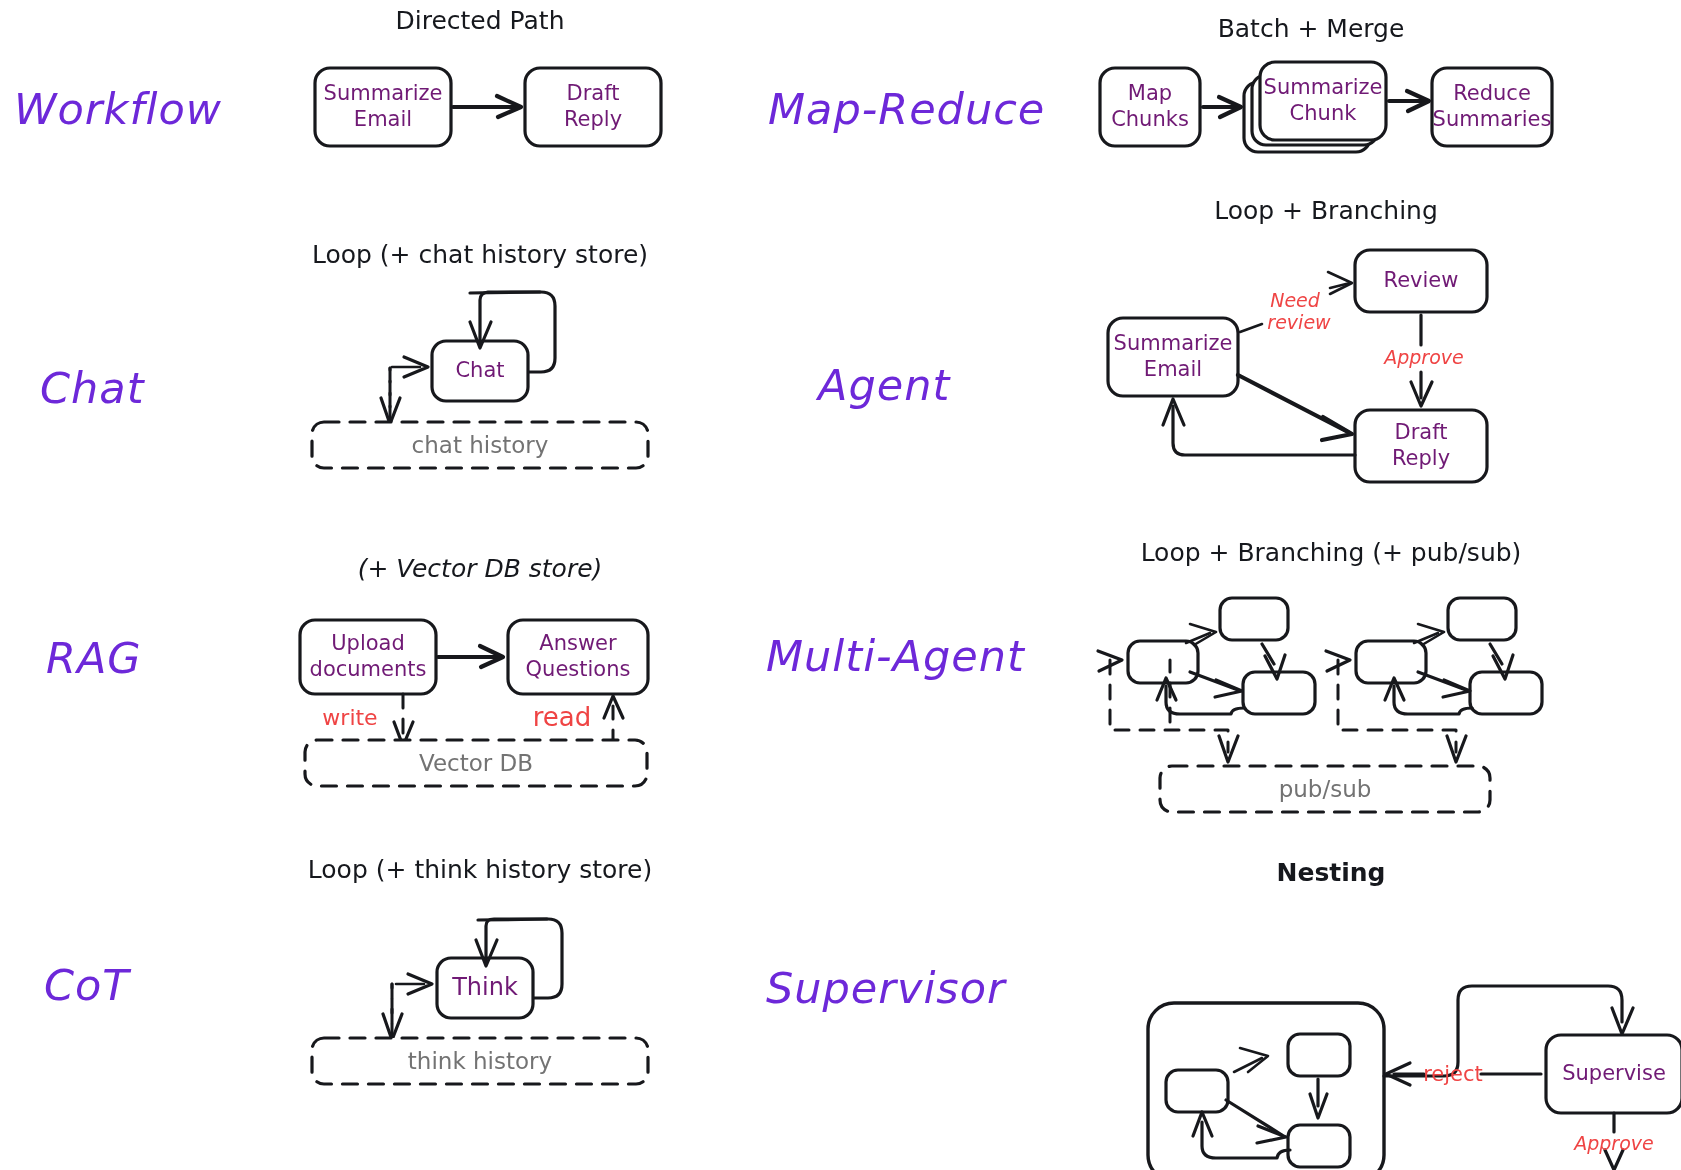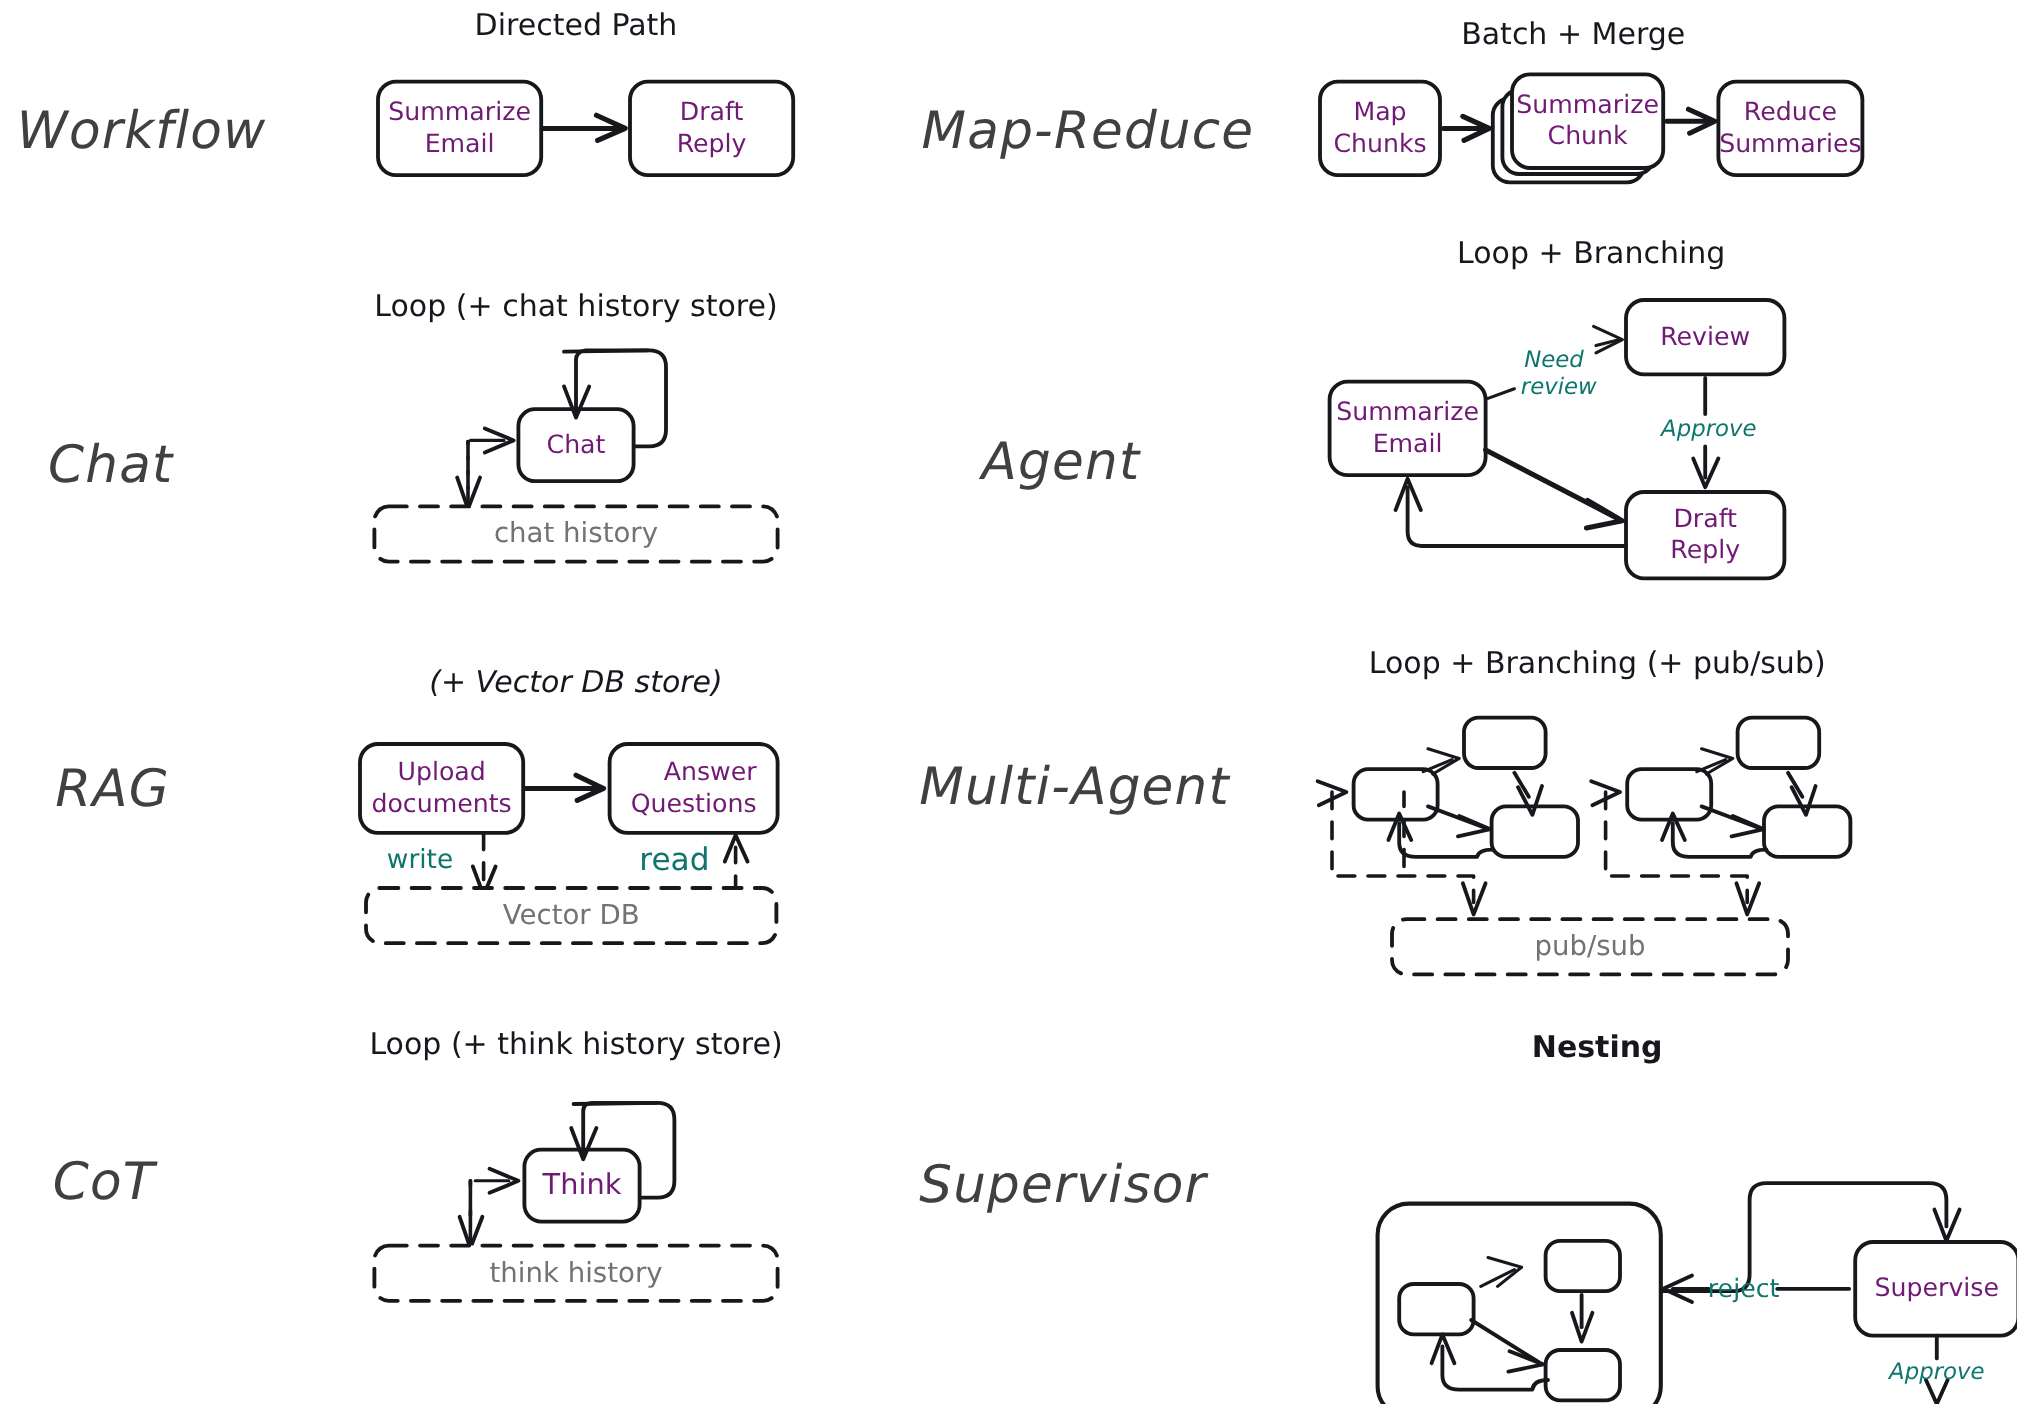--- a/index.html
+++ b/index.html
@@ -10,21 +10,21 @@
     color:#1a1a1a;
   }
   #canvas{position:absolute;inset:0;width:1681px;height:1170px;}
   .row-label{
     position:absolute;
     font-family:"DejaVu Sans", sans-serif;
     font-size:43px;
     font-style:italic;
     font-weight:500;
     letter-spacing:1px;
-    color:#404040;
+    color:#6d28d9;
     white-space:nowrap;
   }
   .caption{
     position:absolute;
     font-family:"DejaVu Sans", sans-serif;
     font-size:25px;
     color:#16181d;
     white-space:nowrap;
     transform:translateX(-50%);
   }
@@ -36,21 +36,21 @@
     color:#701a75;
     text-align:center;
     white-space:pre-line;
     transform:translate(-50%,-50%);
   }
   .edgelabel{
     position:absolute;
     font-family:"DejaVu Sans", sans-serif;
     font-size:19px;
     font-style:italic;
-    color:#0f766e;
+    color:#ef4444;
     white-space:nowrap;
     transform:translate(-50%,-50%);
   }
   .storelabel{
     position:absolute;
     font-family:"DejaVu Sans", sans-serif;
     font-size:23px;
     color:#737373;
     white-space:nowrap;
     transform:translate(-50%,-50%);
@@ -268,21 +268,21 @@
 Email</div>
 <div class="nodelabel" style="left:1421px;top:281px;">Review</div>
 <div class="nodelabel" style="left:1421px;top:446px;">Draft
 Reply</div>
 <div class="edgelabel" style="left:1295px;top:300px;">Need</div>
 <div class="edgelabel" style="left:1299px;top:322px;">review</div>
 <div class="edgelabel" style="left:1424px;top:357px;">Approve</div>
 
 <div class="nodelabel" style="left:368px;top:657px;">Upload
 documents</div>
-<div class="nodelabel" style="left:578px;top:657px;text-align:right;">Answer
+<div class="nodelabel" style="left:578px;top:657px;">Answer
 Questions</div>
 <div class="storelabel" style="left:476px;top:763px;">Vector DB</div>
 <div class="edgelabel" style="left:350px;top:717px;font-style:normal;font-size:22px;">write</div>
 <div class="edgelabel" style="left:562px;top:717px;font-style:normal;font-size:26px;">read</div>
 
 <div class="storelabel" style="left:1325px;top:789px;">pub/sub</div>
 
 <div class="nodelabel" style="left:485px;top:988px;font-size:24px;">Think</div>
 <div class="storelabel" style="left:480px;top:1061px;">think history</div>
 

